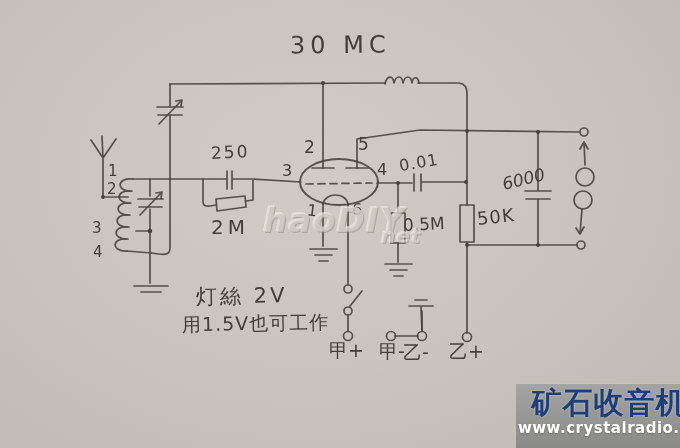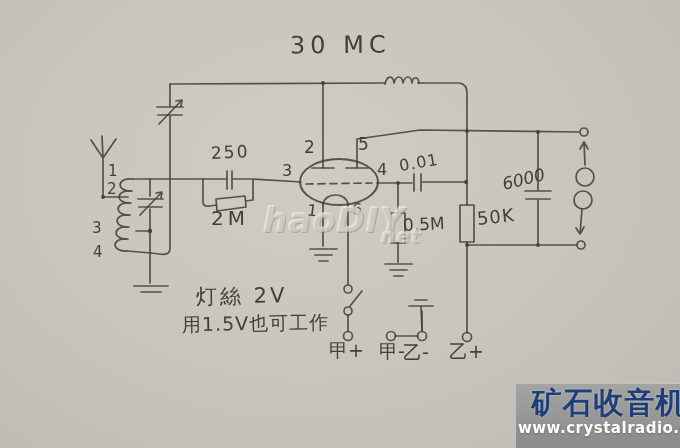--- a/index.html
+++ b/index.html
@@ -153,21 +153,21 @@
       <circle cx="467" cy="245" r="1.9"></circle>
       <circle cx="538" cy="245" r="1.9"></circle>
       <circle cx="466" cy="182" r="1.9"></circle>
       <circle cx="103" cy="197" r="1.9"></circle>
     </g>
   </svg>
 
   <div class="lbl" style="left:290px;top:33px;font-size:24px;letter-spacing:5px;transform:rotate(-0.5deg);">30 MC</div>
 
   <div class="lbl" style="left:211px;top:144px;font-size:17px;letter-spacing:2px;transform:rotate(-3deg);">250</div>
-  <div class="lbl" style="left:211px;top:208px;font-size:20px;letter-spacing:4px;text-align:right;">2M</div>
+  <div class="lbl" style="left:211px;top:217px;font-size:20px;letter-spacing:4px;text-align:right;">2M</div>
   <div class="lbl" style="left:399px;top:155px;font-size:16px;letter-spacing:1px;transform:rotate(-10deg);">0.01</div>
   <div class="lbl" style="left:403px;top:216px;font-size:17px;transform:rotate(-3deg);">0.5M</div>
   <div class="lbl" style="left:477px;top:208px;font-size:18px;letter-spacing:1px;transform:rotate(-6deg);">50K</div>
   <div class="lbl" style="left:502px;top:171px;font-size:17px;font-style:italic;transform:rotate(-14deg);">6000</div>
 
   <div class="lbl" style="left:304px;top:139px;font-size:17px;">2</div>
   <div class="lbl" style="left:358px;top:136px;font-size:17px;">5</div>
   <div class="lbl" style="left:282px;top:163px;font-size:16px;">3</div>
   <div class="lbl" style="left:377px;top:162px;font-size:16px;">4</div>
   <div class="lbl" style="left:307px;top:203px;font-size:16px;transform:rotate(7deg);">1</div>

